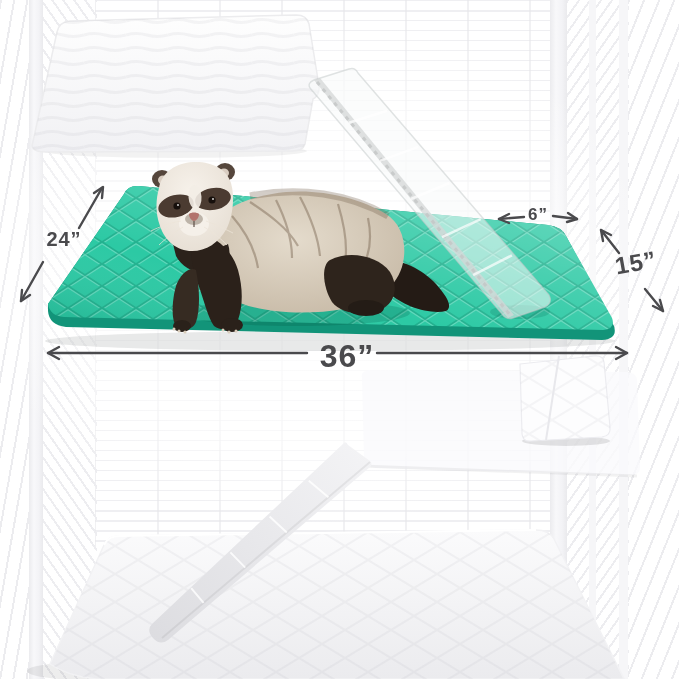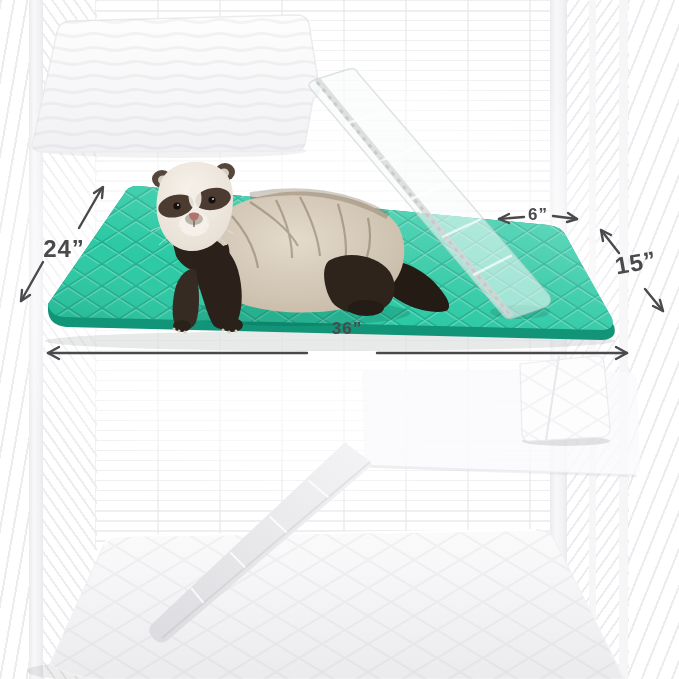--- a/index.html
+++ b/index.html
@@ -52,22 +52,22 @@
   
   .art{position:absolute;left:0;top:0;}
   .fill-mat{fill:var(--c-mat,#2cc9a4);}
   .fill-mat-edge{fill:var(--c-mat_edge,#129479);}
   .dim-stroke{stroke:var(--c-annotation,#47474a);stroke-width:2.4;fill:none;
               stroke-linecap:round;stroke-linejoin:round;}
   .label{
     position:absolute;font-weight:700;text-align:center;
     color:var(--c-annotation,#4a4a4d);letter-spacing:1px;line-height:1;
   }
-  .label-24{left:36px;top:229px;width:56px;font-size:24px;margin-top:8px;}
-  .label-36{left:319px;top:320px;width:56px;font-size:17px;}
+  .label-24{left:36px;top:229px;width:56px;font-size:20px;}
+  .label-36{left:319px;top:340px;width:56px;font-size:32px;}
   .label-6{left:516px;top:206px;width:44px;font-size:17px;}
   .label-15{left:608px;top:251px;width:56px;font-size:24px;transform:rotate(-10deg);}
 </style>
 </head>
 <body>
 
 <div class="scene">
 
   <div class="bgpanel bg-mesh"></div>
   <div class="bgpanel bg-left-outer"></div>

